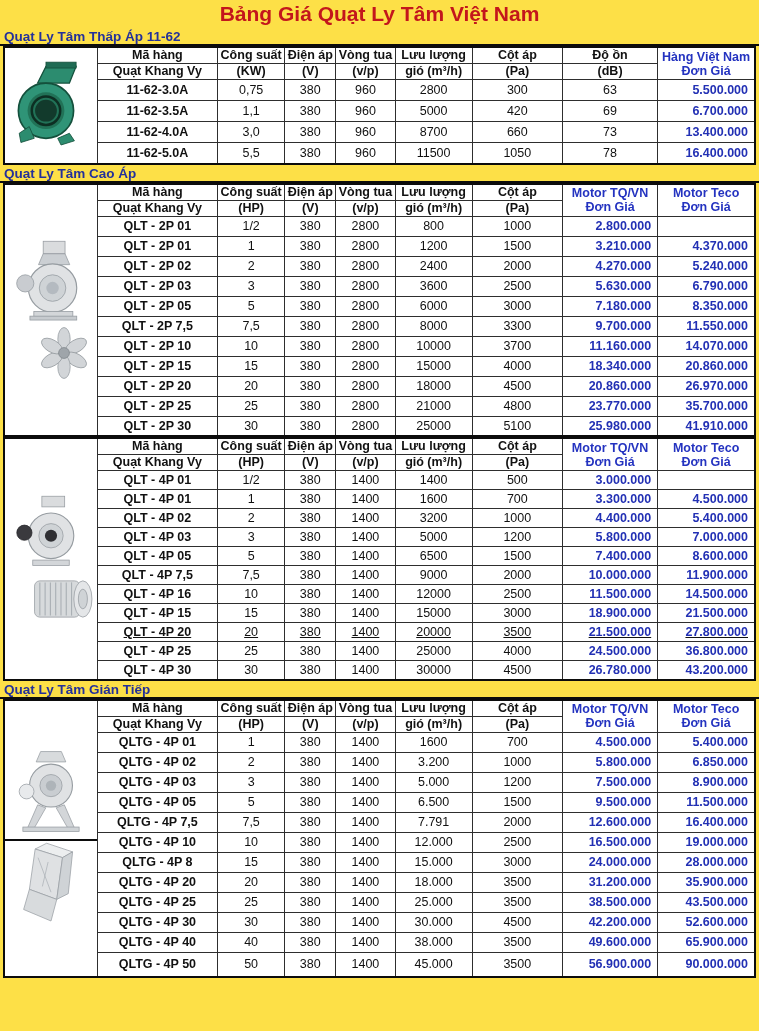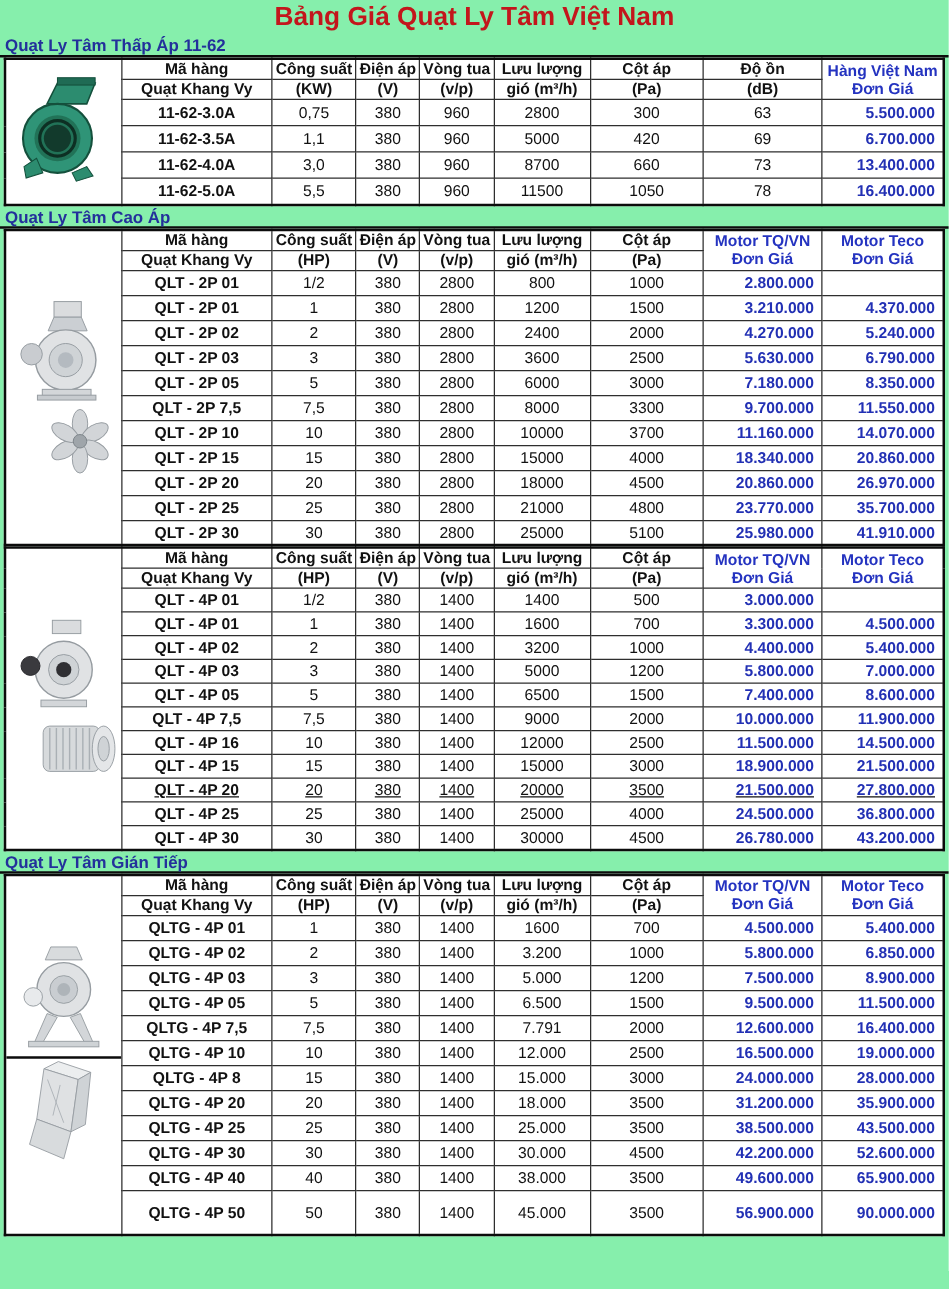--- a/index.html
+++ b/index.html
@@ -2,21 +2,21 @@
 <html style="--c-title: #c3161c; --c-section: #23309b; --c-price: #2230b4; --c-bluehead: #2433c0;"><head>
 <meta charset="utf-8">
 <style>
   :root{
     --c-title:#c3161c; --c-section:#23309b; --c-price:#2230b4; --c-bluehead:#2433c0;
     --c-border:#0c0c0c; --c-grid:#2e2e2e;
   }
   *{box-sizing:border-box; margin:0; padding:0;}
   html,body{background:#fff;}
   body{width:759px; height:1031px; overflow:hidden; font-family:"Liberation Sans", sans-serif; color:#111;}
-  .page{width:759px; height:1031px; background:#86efac; padding-top:2px;}
+  .page{width:759px; height:1031px; background:#fde047; padding-top:2px;}
   .title{font-size:21px; font-weight:bold; color:var(--c-title); text-align:center; line-height:24px; margin-bottom:2px;}
   .sec-title{font-size:13.5px; font-weight:bold; color:var(--c-section); padding:1px 0 0 4px; line-height:15px; border-bottom:2px solid var(--c-border);}
   table.price-table{border-collapse:collapse; table-layout:fixed; width:753px; margin:0 3px; border:2px solid var(--c-border); background:#fff;}
   .price-table th,.price-table td{border:1px solid var(--c-grid); font-size:12.5px; text-align:center; vertical-align:middle; padding:0; overflow:hidden; white-space:nowrap;}
   .price-table .hrow th{height:16px; line-height:15px; font-weight:bold;}
   .price-table th.bluehead{color:var(--c-bluehead); line-height:14px;}
   .price-table td.model{font-weight:bold;}
   .price-table td.price{font-weight:bold; color:var(--c-price); text-align:right; padding-right:6px;}
   .imgcell{background:#fff;}
   .imgwrap{width:100%; height:100%; display:flex; flex-direction:column; align-items:center; justify-content:center;}
@@ -650,21 +650,21 @@
             <tr class="drow" style="height: 20px;">
               <td class="model">QLTG - 4P 40</td>
               <td>40</td>
               <td>380</td>
               <td>1400</td>
               <td>38.000</td>
               <td>3500</td>
               <td class="price">49.600.000</td>
               <td class="price">65.900.000</td>
             </tr>
-            <tr class="drow" style="height: 36px;">
+            <tr class="drow" style="height: 25px;">
               <td class="model">QLTG - 4P 50</td>
               <td>50</td>
               <td>380</td>
               <td>1400</td>
               <td>45.000</td>
               <td>3500</td>
               <td class="price">56.900.000</td>
               <td class="price">90.000.000</td>
             </tr>
           </tbody>

